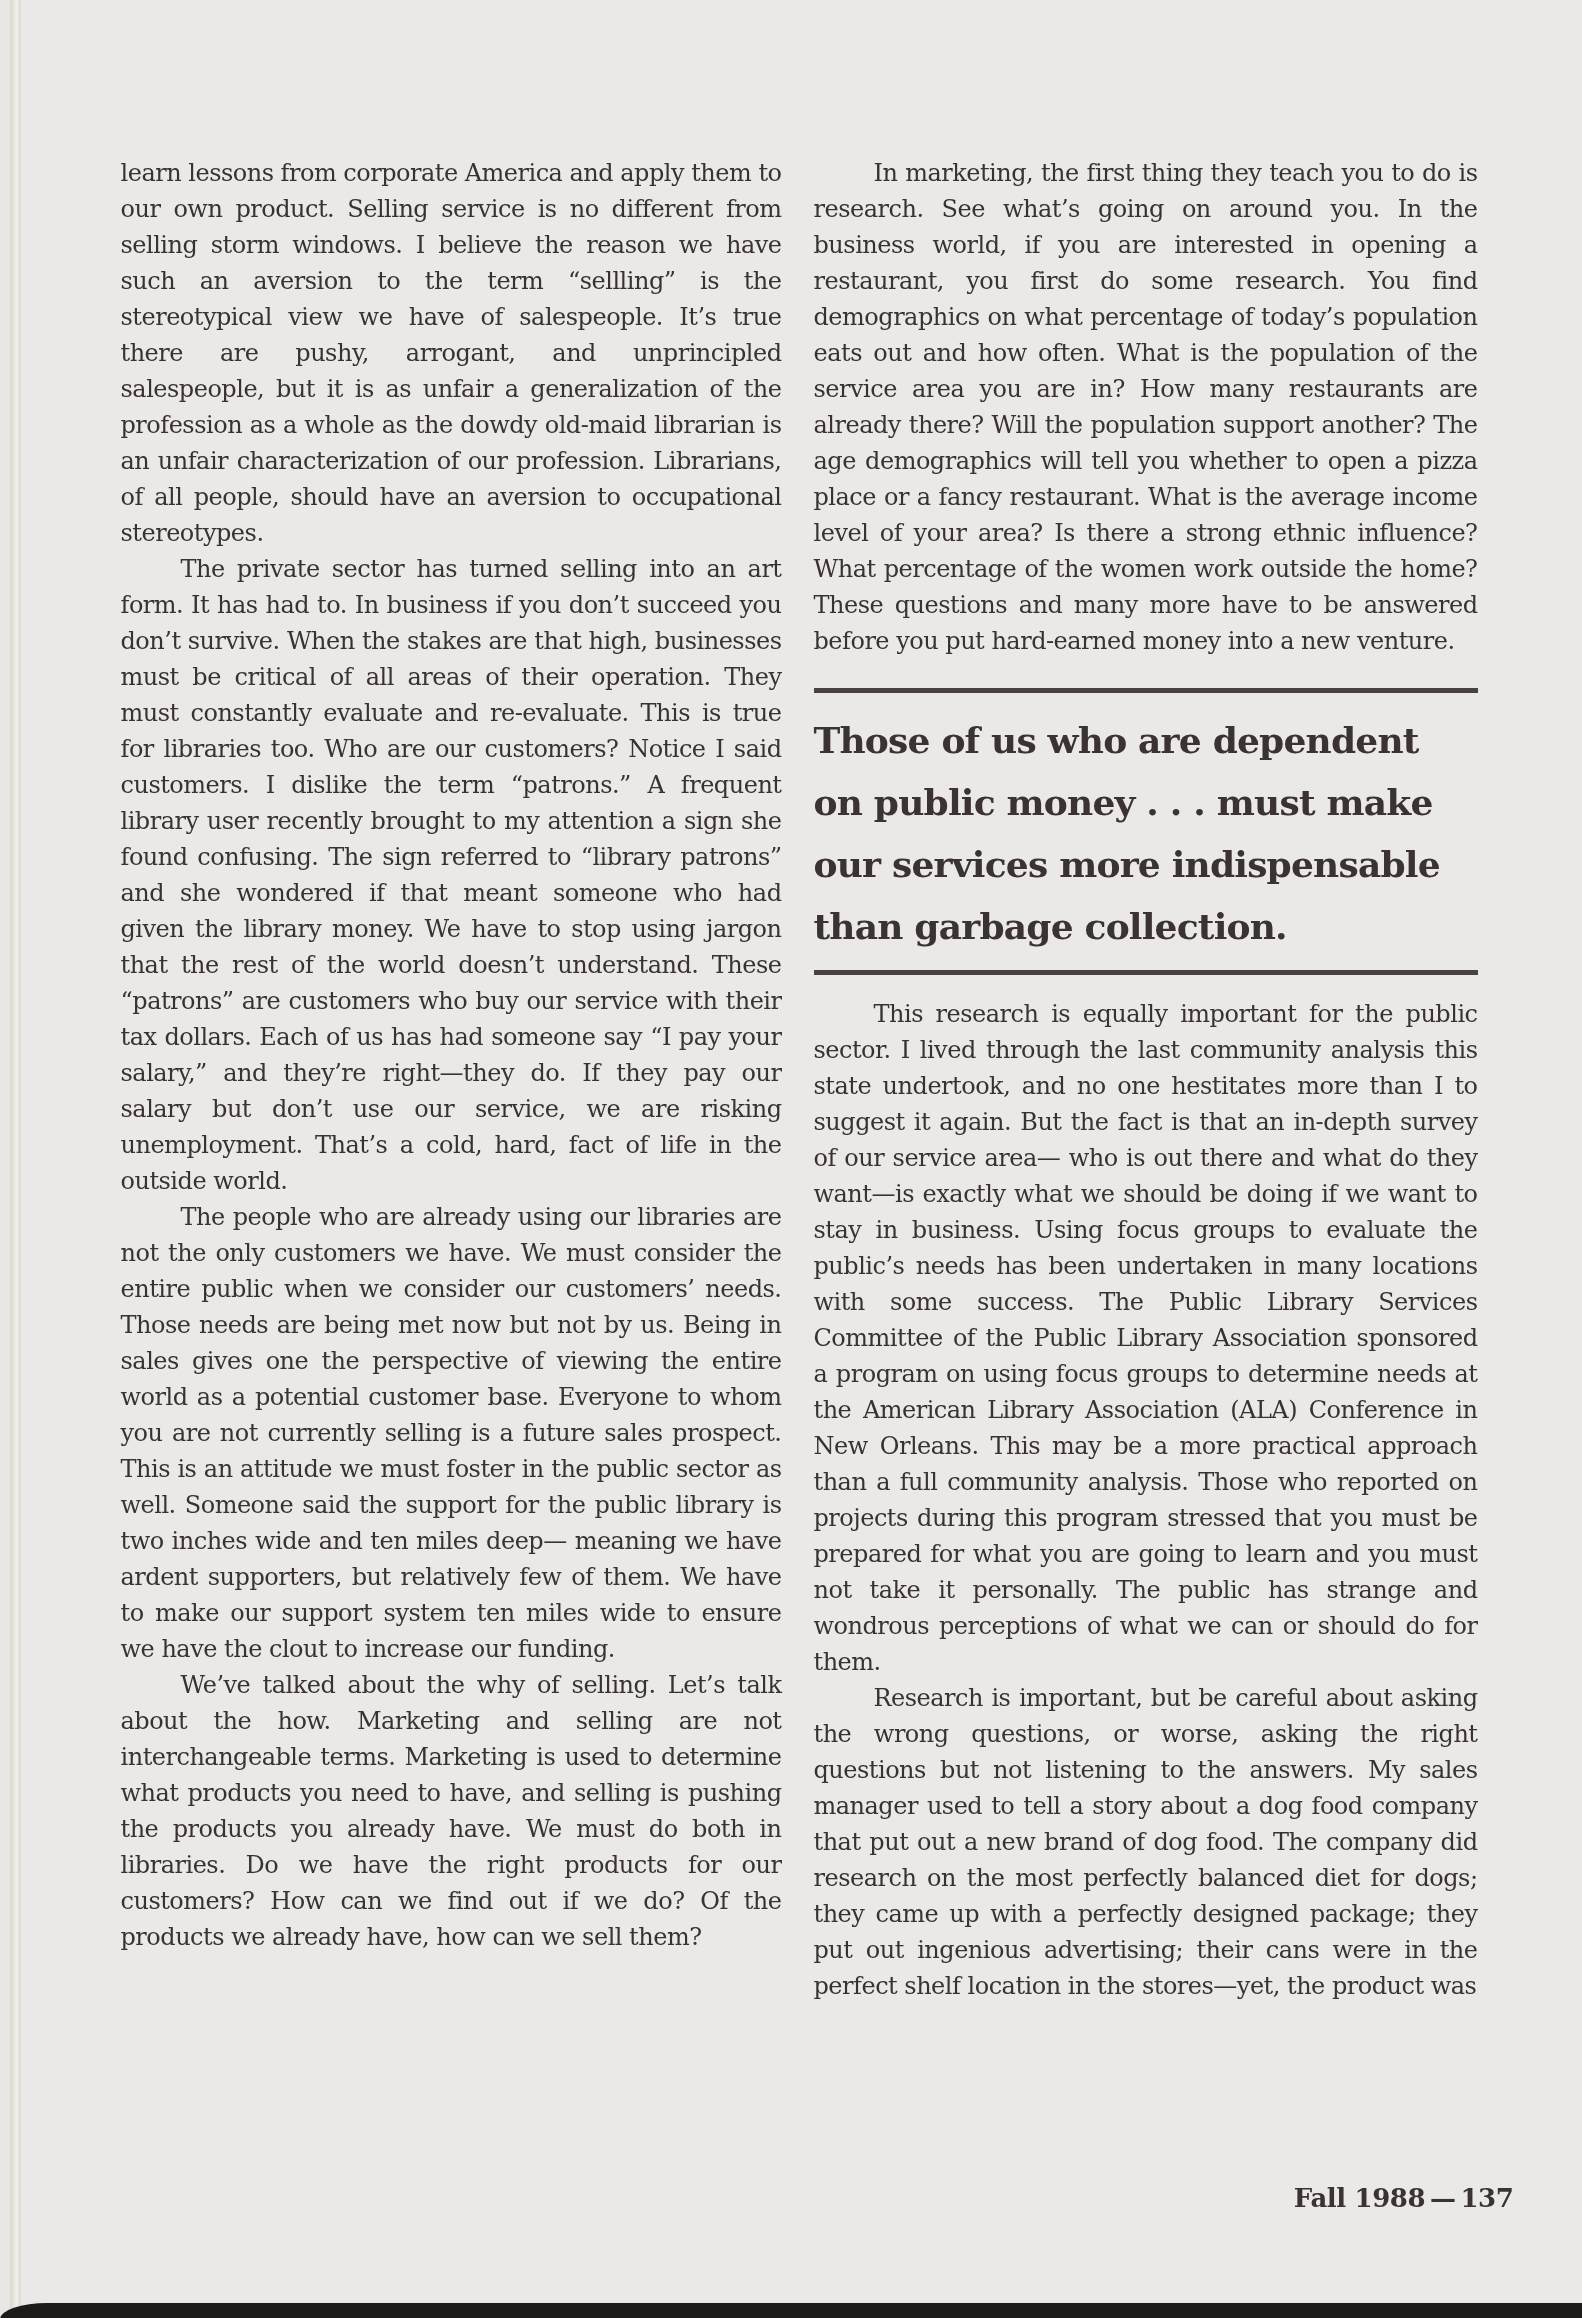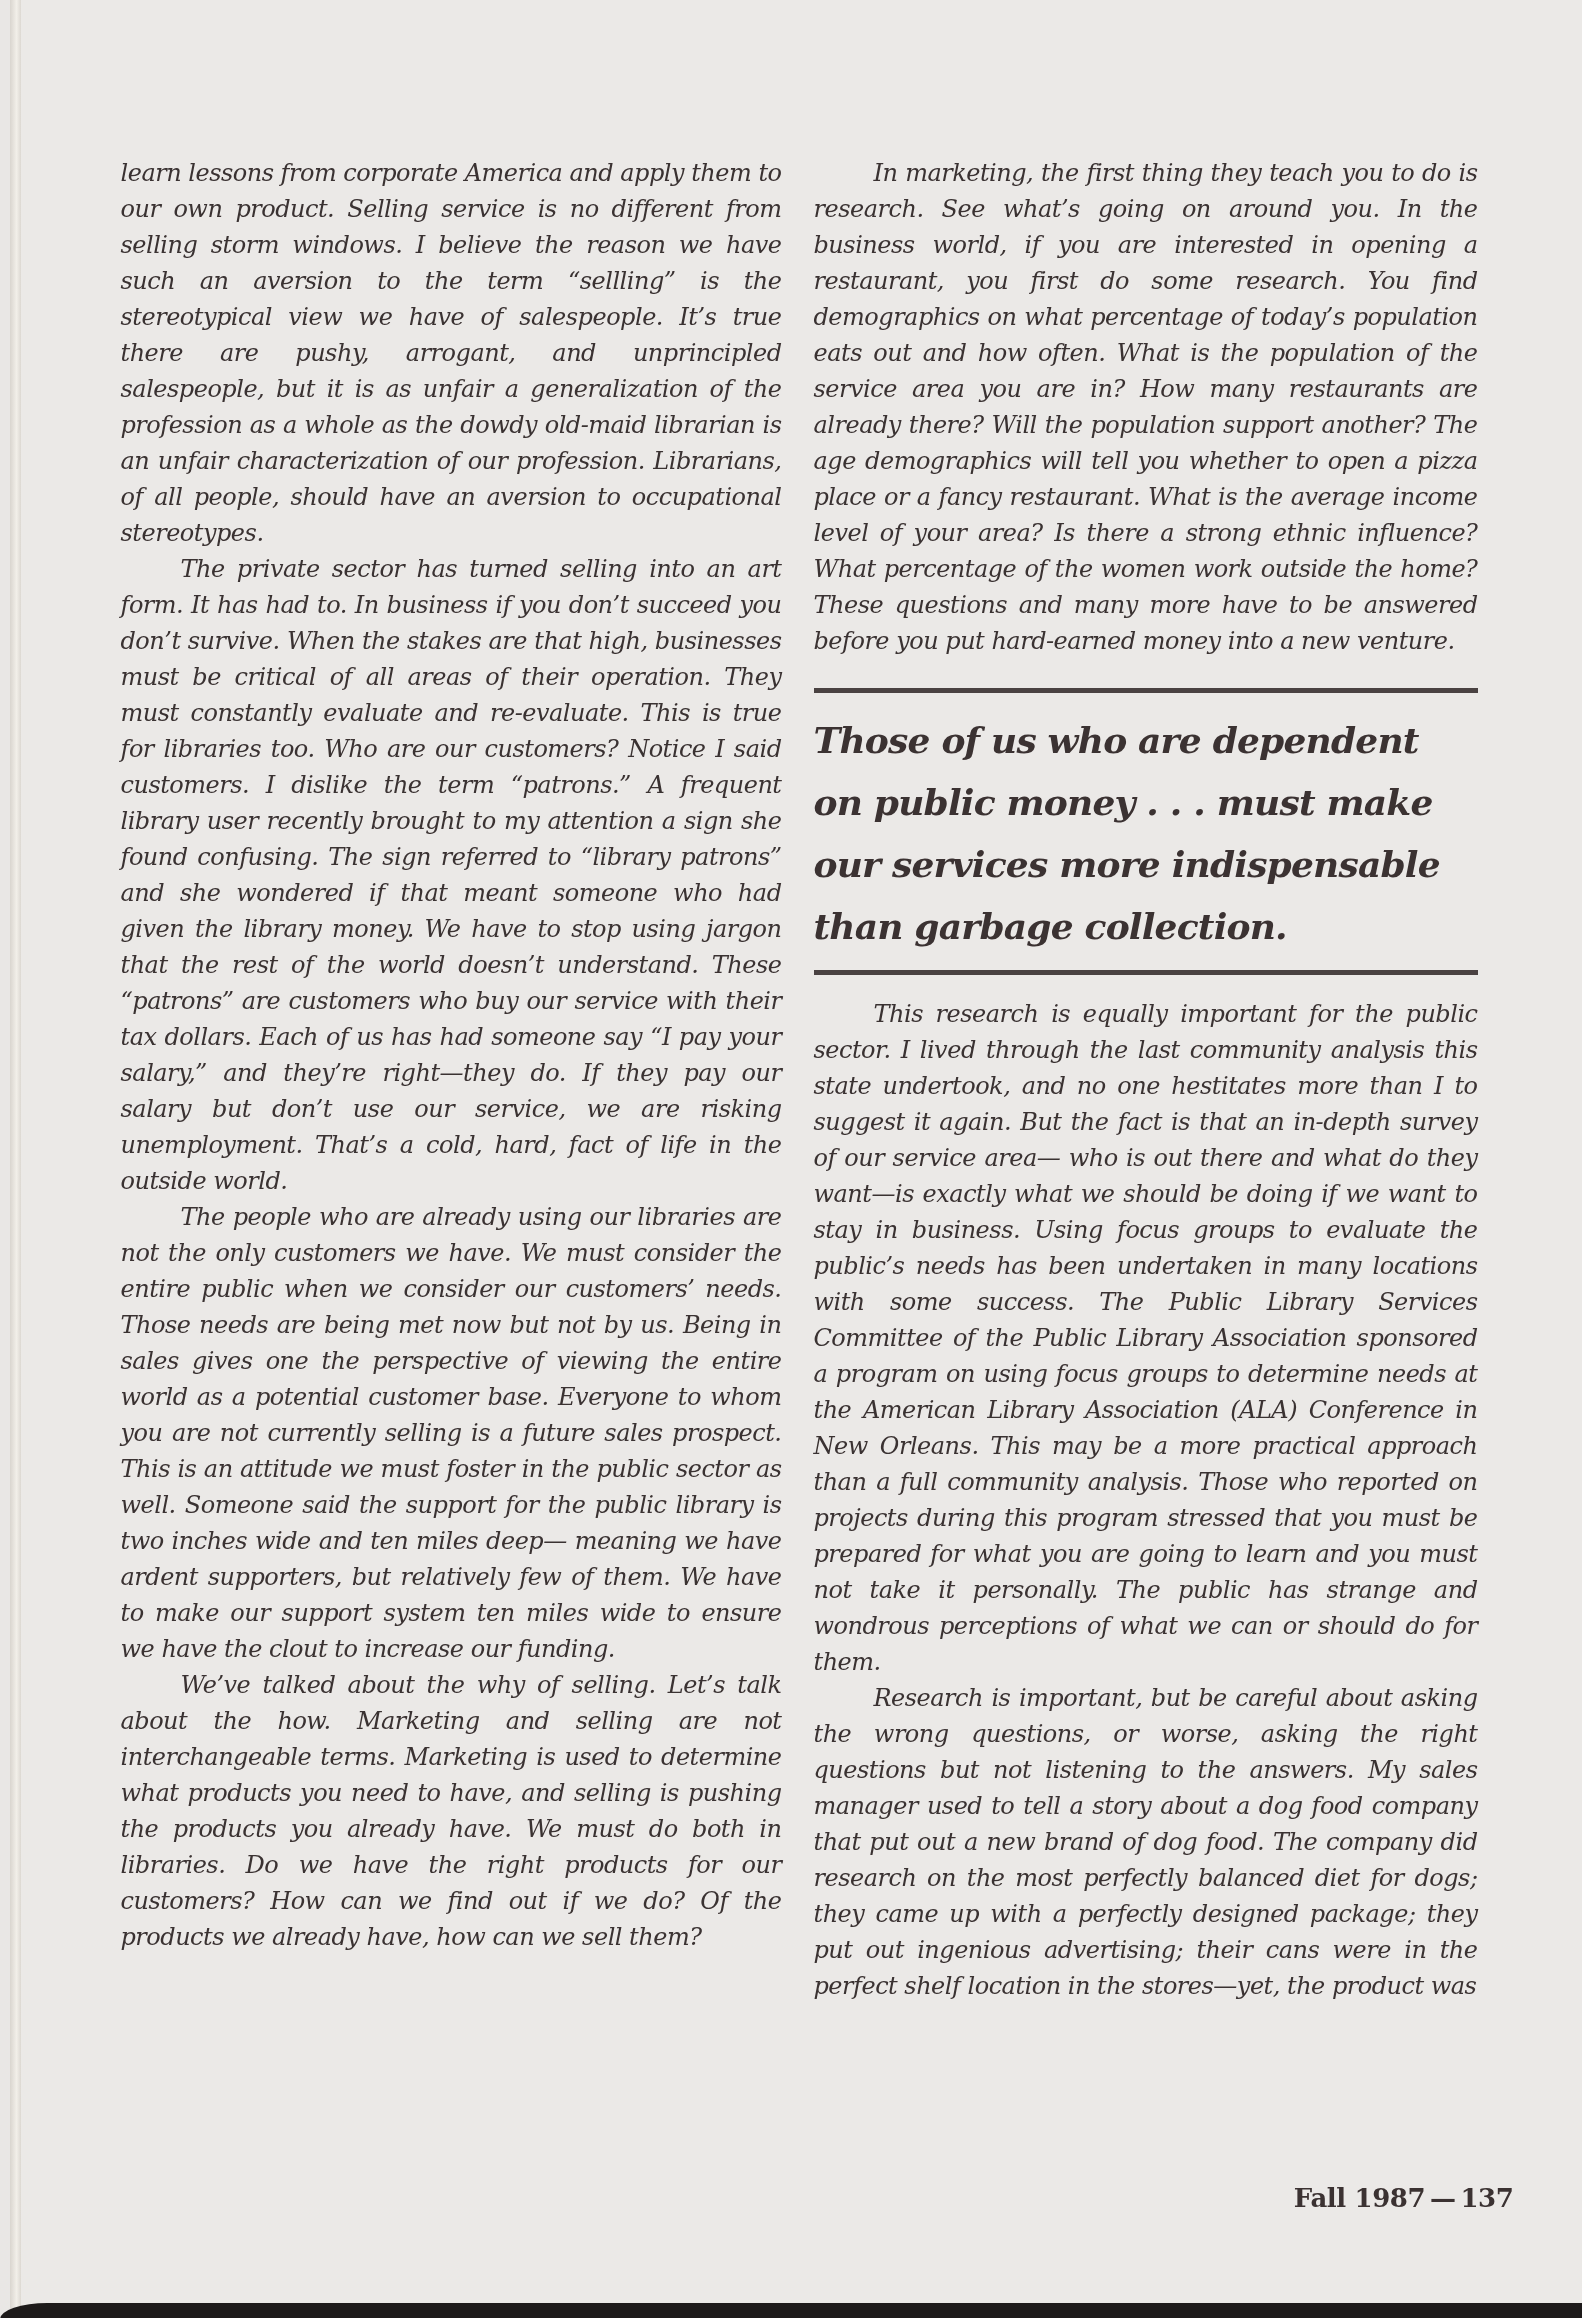--- a/index.html
+++ b/index.html
@@ -29,21 +29,20 @@
     }
     .column {
       position: absolute;
       top: 155px;
       width: 661px;
       font-size: 24px;
       line-height: 36px;
       text-align: justify;
       hyphens: manual;
       letter-spacing: -0.5px;
-      font-style: italic;
     }
     .col-left { left: 111px; }
     .col-right { left: 804px; width: 664px; }
     .column p { margin: 0; text-indent: 0; }
     .column p.indent { text-indent: 60px; }
     .pull-rule {
       height: 5.5px;
       background: #4a4242;
       margin: 0;
     }
@@ -87,16 +86,16 @@
     <p class="indent">In marketing, the first thing they teach you to do is research. See what’s going on around you. In the business world, if you are interested in open­ing a restaurant, you first do some research. You find demographics on what percentage of today’s population eats out and how often. What is the population of the service area you are in? How many restaurants are already there? Will the population support another? The age demogra­phics will tell you whether to open a pizza place or a fancy restaurant. What is the average income level of your area? Is there a strong ethnic influ­ence? What percentage of the women work out­side the home? These questions and many more have to be answered before you put hard-earned money into a new venture.</p>
 
     <div class="pull-rule top"></div>
     <div class="pullquote">Those of us who are depend­ent on public money . . . must make our services more indis­pensable than garbage collec­tion.</div>
     <div class="pull-rule"></div>
 
     <p class="indent para-after-quote">This research is equally important for the public sector. I lived through the last community analysis this state undertook, and no one hesti­tates more than I to suggest it again. But the fact is that an in-depth survey of our service area— who is out there and what do they want—is exactly what we should be doing if we want to stay in business. Using focus groups to evaluate the public’s needs has been undertaken in many locations with some success. The Public Library Services Committee of the Public Library Associa­tion sponsored a program on using focus groups to determine needs at the American Library Association (ALA) Conference in New Orleans. This may be a more practical approach than a full community analysis. Those who reported on proj­ects during this program stressed that you must be prepared for what you are going to learn and you must not take it personally. The public has strange and wondrous perceptions of what we can or should do for them.</p>
     <p class="indent">Research is important, but be careful about asking the wrong questions, or worse, asking the right questions but not listening to the answers. My sales manager used to tell a story about a dog food company that put out a new brand of dog food. The company did research on the most per­fectly balanced diet for dogs; they came up with a perfectly designed package; they put out ingen­ious advertising; their cans were in the perfect shelf location in the stores—yet, the product was</p>
   </div>
 
-  <div class="folio">Fall 1987 — 137</div>
+  <div class="folio">Fall 1988 — 137</div>
 </div>
 <div class="bottom-shadow"></div>
 
 
 </body></html>

